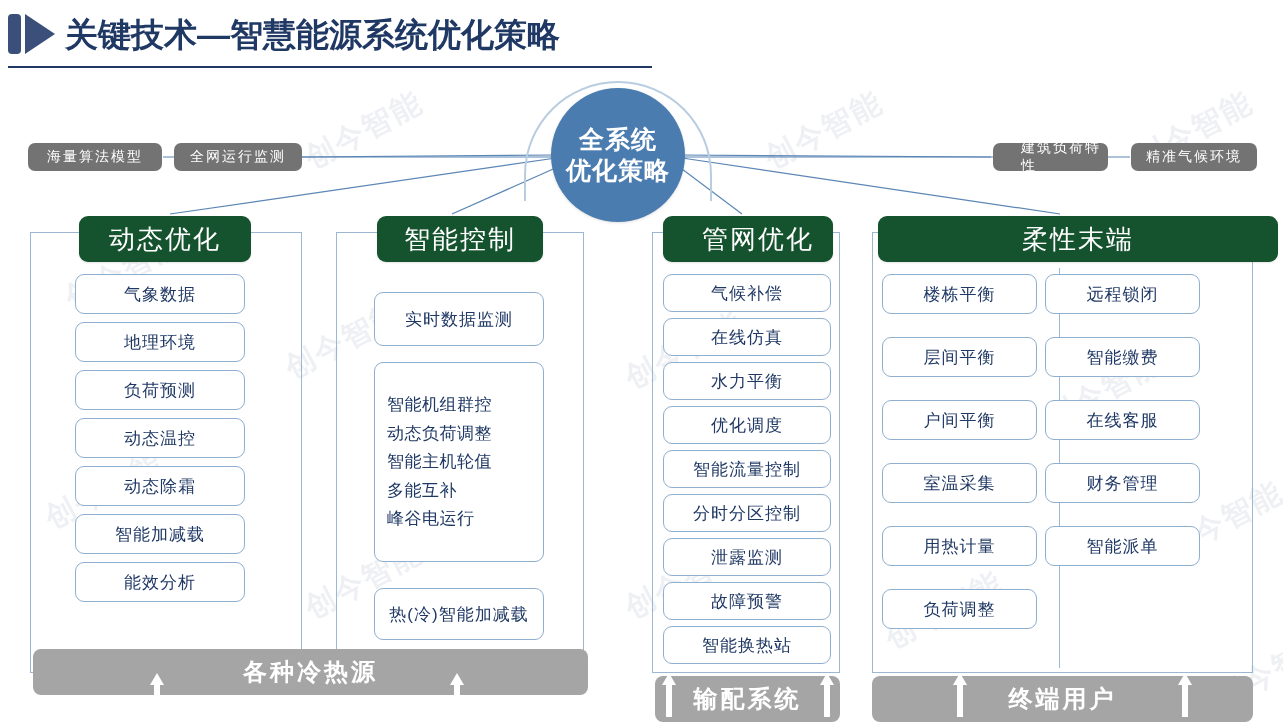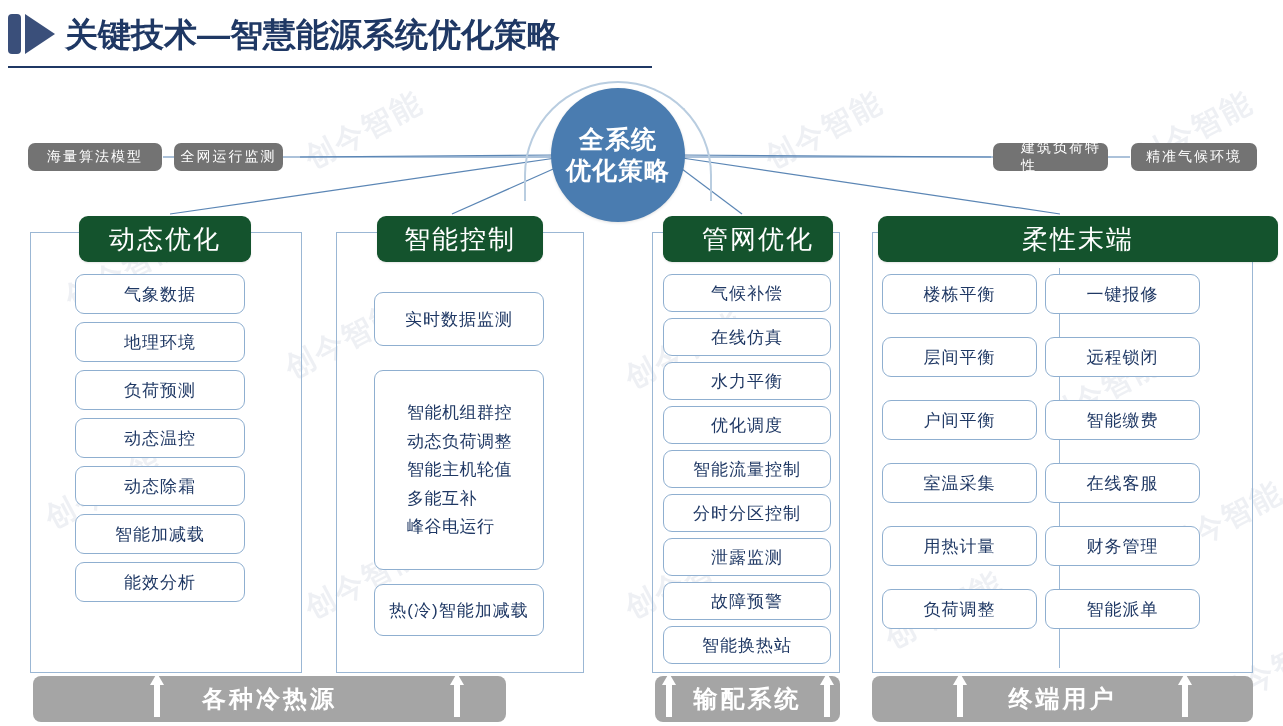--- a/index.html
+++ b/index.html
@@ -73,21 +73,21 @@
   
   .tag {
     position: absolute; z-index: 5;
     background: #737373; color: #ffffff;
     border-radius: 7px;
     font-size: 14px; letter-spacing: 2px;
     display: flex; align-items: center; justify-content: center;
     height: 28px;
   }
   #tag-0 { left: 28px;   top: 143px; width: 134px; }
-  #tag-1 { left: 174px;  top: 143px; width: 109px; }
+  #tag-1 { left: 174px;  top: 143px; width: 128px; }
   #tag-2 { left: 993px;  top: 143px; width: 115px; padding-left: 28px; }
   #tag-3 { left: 1131px; top: 143px; width: 126px; }
 
   
   .col {
     position: absolute; z-index: 3;
     border: 1px solid #9bb7d4;
     background: transparent;
   }
   #col-0 { left: 30px;  top: 232px; width: 272px; height: 441px; }
@@ -117,26 +117,26 @@
     display: flex; align-items: center; justify-content: center;
     color: #1f3864; font-size: 17px; letter-spacing: 1px;
     text-align: center;
   }
 
   
   #items-0 { left: 75px; top: 274px; width: 170px; gap: 8px; }
   #items-0 .item { height: 40px; }
 
   
-  #items-1 { left: 374px; top: 292px; width: 170px; gap: 0px; }
+  #items-1 { left: 374px; top: 292px; width: 170px; gap: 12px; }
   #items-1 .item.single { height: 54px; }
   #items-1 .item.multi {
-    height: 200px; margin-top: 24px;
+    height: 200px; margin-top: 4px;
     flex-direction: column; align-items: flex-start; justify-content: center;
-    padding-left: 32px; gap: 3px; font-size: 17px; letter-spacing: 0.5px;
+    padding-left: 12px; gap: 3px; font-size: 17px; letter-spacing: 0.5px;
   }
   #items-1 .item.multi span { line-height: 1.5; }
   #items-1 .item.last { height: 52px; margin-top: 14px; }
 
   
   #items-2 { left: 663px; top: 274px; width: 168px; gap: 6px; }
   #items-2 .item { height: 38px; }
 
   
   .subcols { position: absolute; z-index: 5; display: flex; gap: 42px; }
@@ -148,21 +148,21 @@
     background: #9bb7d4; z-index: 4;
   }
 
   
   .gbar {
     position: absolute; z-index: 6; height: 46px;
     background: #a5a5a5; border-radius: 8px;
     display: flex; align-items: center; justify-content: center;
     color: #ffffff; font-size: 24px; font-weight: bold; letter-spacing: 3px;
   }
-  #gbar-0 { left: 33px;  top: 676px; width: 473px; }
+  #gbar-0 { left: 33px;  top: 649px; width: 555px; }
   #gbar-1 { left: 655px; top: 676px; width: 185px; }
   #gbar-2 { left: 872px; top: 676px; width: 381px; }
   .arrow {
     position: absolute; z-index: 7; width: 14px; height: 44px;
   }
   .arrow .shaft {
     position: absolute; left: 4px; top: 10px; width: 6px; height: 34px; background: #ffffff;
   }
   .arrow .head {
     position: absolute; left: 0; top: 0; width: 0; height: 0;
@@ -273,21 +273,20 @@
 <div class="subcols" id="items-3">
   <div class="subcol">
     <div class="item">楼栋平衡</div>
     <div class="item">层间平衡</div>
     <div class="item">户间平衡</div>
     <div class="item">室温采集</div>
     <div class="item">用热计量</div>
     <div class="item">负荷调整</div>
   </div>
   <div class="subcol">
-    <div class="item">一键报修</div>
     <div class="item">远程锁闭</div>
     <div class="item">智能缴费</div>
     <div class="item">在线客服</div>
     <div class="item">财务管理</div>
     <div class="item">智能派单</div>
   </div>
 </div>
 
 <div class="gbar" id="gbar-0">各种冷热源</div>
 <div class="gbar" id="gbar-1">输配系统</div>

